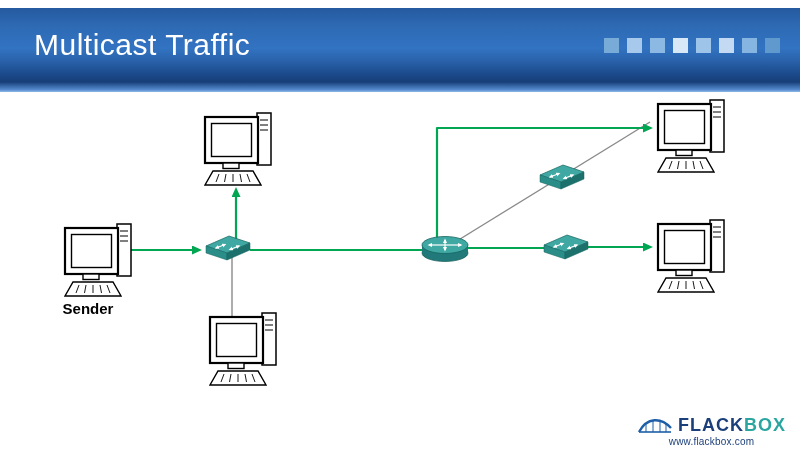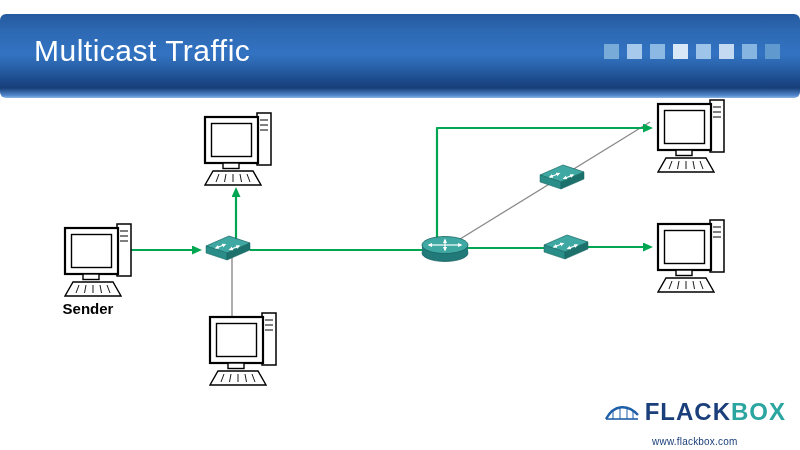--- a/index.html
+++ b/index.html
@@ -4,47 +4,46 @@
 <style>
   html,body{margin:0;padding:0;}
   body{
     width:800px;height:450px;overflow:hidden;background:#fff;
     font-family:"Liberation Sans",sans-serif;
   }
   .slide{position:relative;width:800px;height:450px;background:#fff;}
 
   
   .header{
-    position:absolute;top:14px;left:0;width:800px;height:84px;
+    position:absolute;top:8px;left:0;width:800px;height:84px;
     background:linear-gradient(180deg,
       #255a9f 0%, #2e6ab4 22%, #3273c2 48%, #2a63ab 62%,
       #1c4b8d 78%, #173f78 88%, #5288cc 97%, #8fb8e6 100%);
-    border-radius:6px;
   }
   .title{
     margin:0;position:absolute;left:34px;top:20px;
     font-size:30px;font-weight:normal;color:#ffffff;letter-spacing:0.5px;
   }
   .decor{position:absolute;right:20px;top:30px;display:flex;gap:8px;}
   .sq{width:15px;height:15px;display:block;}
   .s1{background:#79abd9;} .s2{background:#a7c9ec;} .s3{background:#8bb9e4;}
   .s4{background:#d9e8f7;} .s5{background:#9fc4ea;} .s6{background:#c4daf2;}
   .s7{background:#86b5e1;} .s8{background:#6099ce;}
 
   
   .canvas{position:absolute;top:84px;left:0;width:800px;height:369px;}
   .sender-label{font-weight:bold;font-size:15px;fill:#000;}
 
   
   .logo{position:absolute;right:14px;bottom:6px;text-align:center;}
   .logo-row{display:flex;align-items:center;justify-content:flex-end;gap:5px;}
-  .brand{font-size:24px;font-weight:bold;letter-spacing:1px;line-height:1;}
+  .brand{font-size:18px;font-weight:bold;letter-spacing:1px;line-height:1;}
   .flack{color:#1b3f7a;}
   .box{color:#2aa5a0;}
-  .site{font-size:10px;color:#1b3f7a;margin-top:12px;letter-spacing:0.2px;}
+  .site{font-size:10px;color:#1b3f7a;margin-top:1px;letter-spacing:0.2px;}
 </style>
 </head>
 <body>
 
 <div class="slide">
 
   <header class="header">
     <h1 class="title">Multicast Traffic</h1>
     <div class="decor">
       <span class="sq s1"></span>

